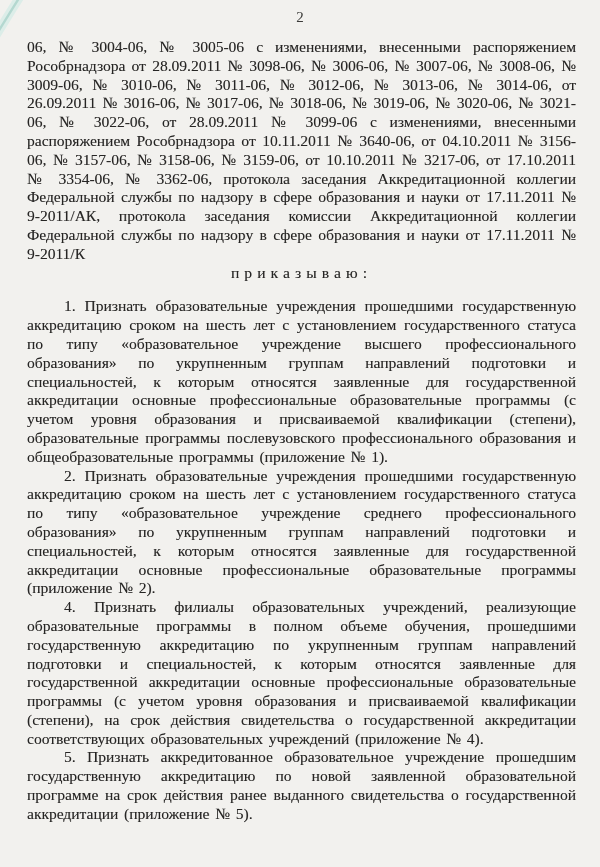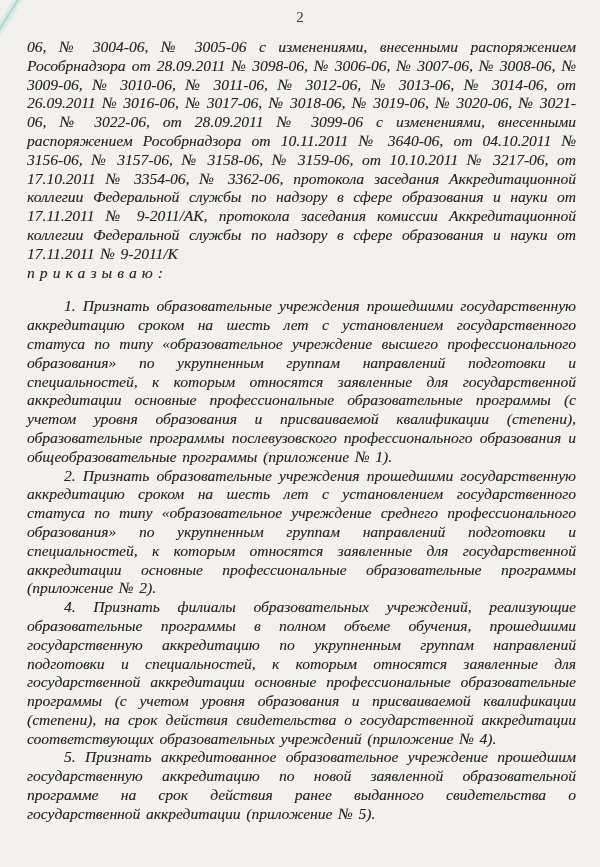--- a/index.html
+++ b/index.html
@@ -33,26 +33,25 @@
   .body-text {
     padding: 12px 24px 0 27px;
     font-size: 15.5px;
     line-height: 18.8px;
     text-align: justify;
     word-spacing: 0.12em;
     text-shadow: 0.3px 0.3px 0.4px rgba(42, 40, 38, 0.35);
   }
   .body-text p {
     margin: 0;
-    font-style: italic;
   }
   .decree {
     letter-spacing: 0.33em;
     margin-bottom: 15px !important;
-    text-align: left;
+    text-align: center;
   }
   .order-item {
     text-indent: 37px;
   }
 </style>
 </head>
 <body>
 
 <div class="page">
 

